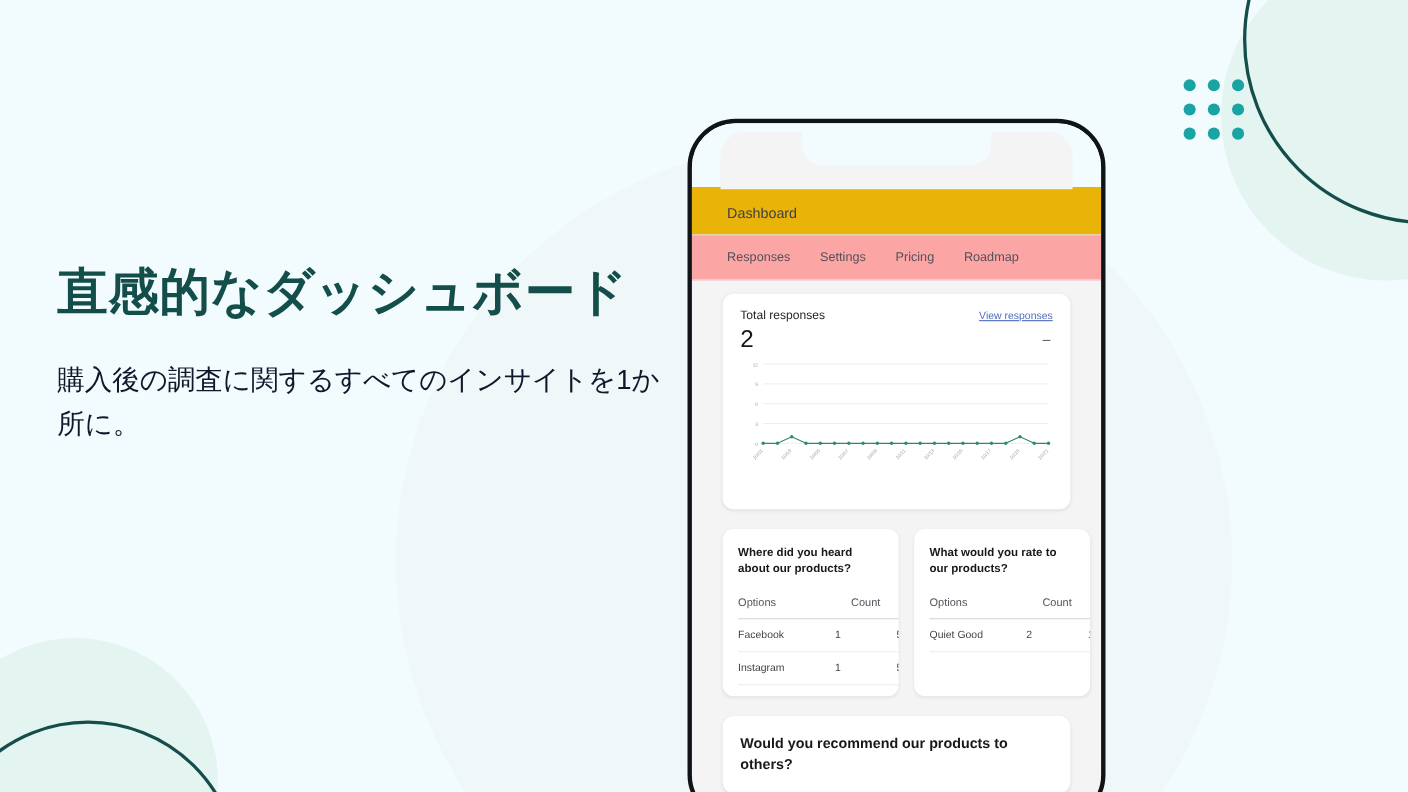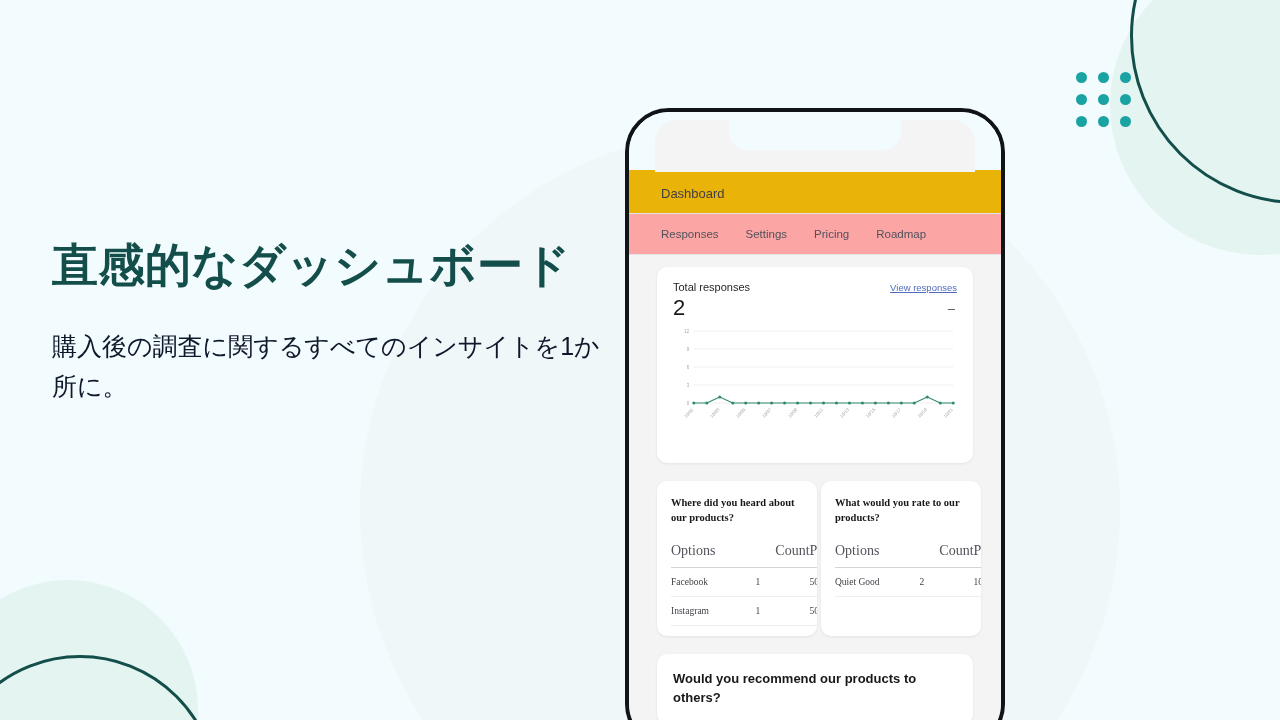--- a/index.html
+++ b/index.html
@@ -230,49 +230,48 @@
 
   
   #survey-heading {
     font-size: 11.5px;
     color: #27272a;
     font-weight: 500;
     margin: 0 0 10px 2px;
   }
   #question-row {
     display: flex;
-    gap: 4px;
+    gap: 14px;
     margin-bottom: 18px;
-    font-family: Liberation Serif, serif;
   }
   .q-card {
     width: 160px;
     flex: 0 0 160px;
     padding: 14px 14px 10px 14px;
     box-sizing: border-box;
     overflow: hidden;
   }
   .q-title {
     font-size: 10.5px;
     font-weight: 700;
     color: #18181b;
     line-height: 1.45;
     margin-bottom: 18px;
   }
   .q-table { width: 200px; border-collapse: collapse; }
   .q-table th {
-    font-size: 14px;
+    font-size: 10px;
     font-weight: 400;
     color: #52525b;
     text-align: left;
     padding: 0 0 8px 0;
     border-bottom: 1px solid #d4d4d8;
     white-space: nowrap;
   }
-  .q-table th.c-count, .q-table th.c-pct { text-align: right; margin-left: 26px; }
+  .q-table th.c-count, .q-table th.c-pct { text-align: center; margin-left: 26px; }
   .q-table td {
     font-size: 9.5px;
     color: #3f3f46;
     padding: 9px 0 9px 0;
     border-bottom: 1px solid #ededef;
     vertical-align: top;
   }
   .q-table col.c1 { width: 88px; }
   .q-table col.c2 { width: 56px; }
   .q-table col.c3 { width: 56px; }

